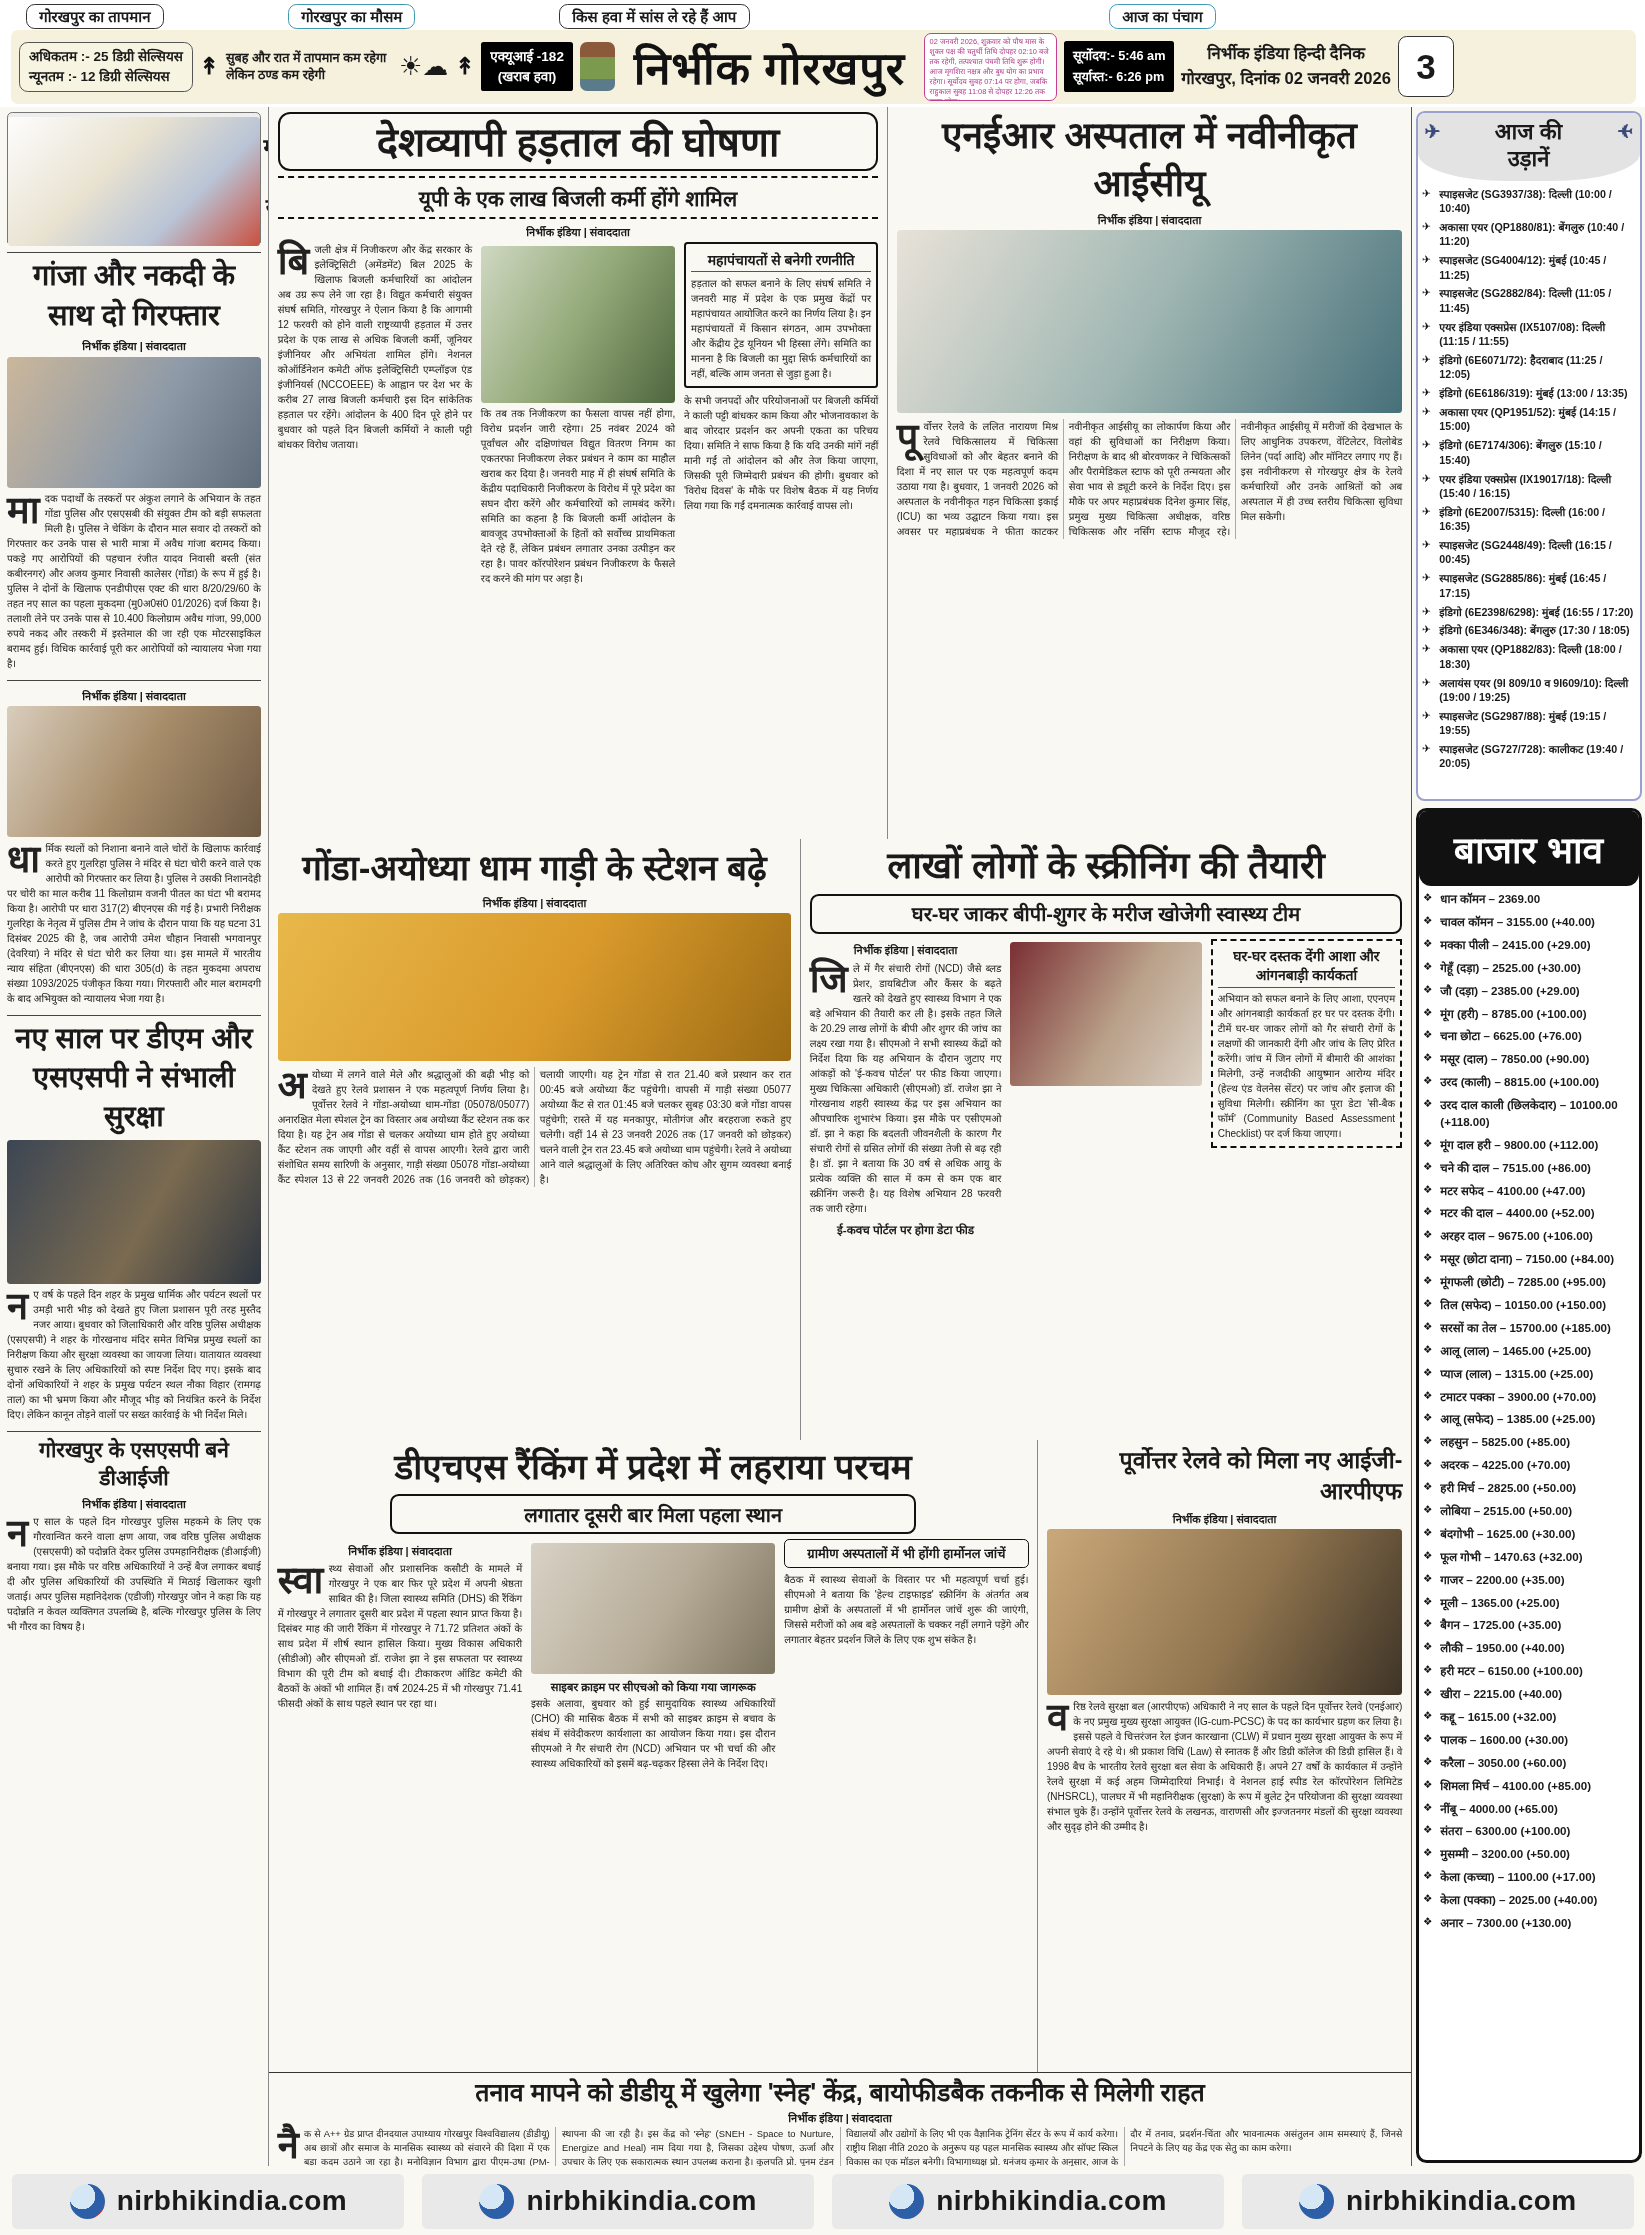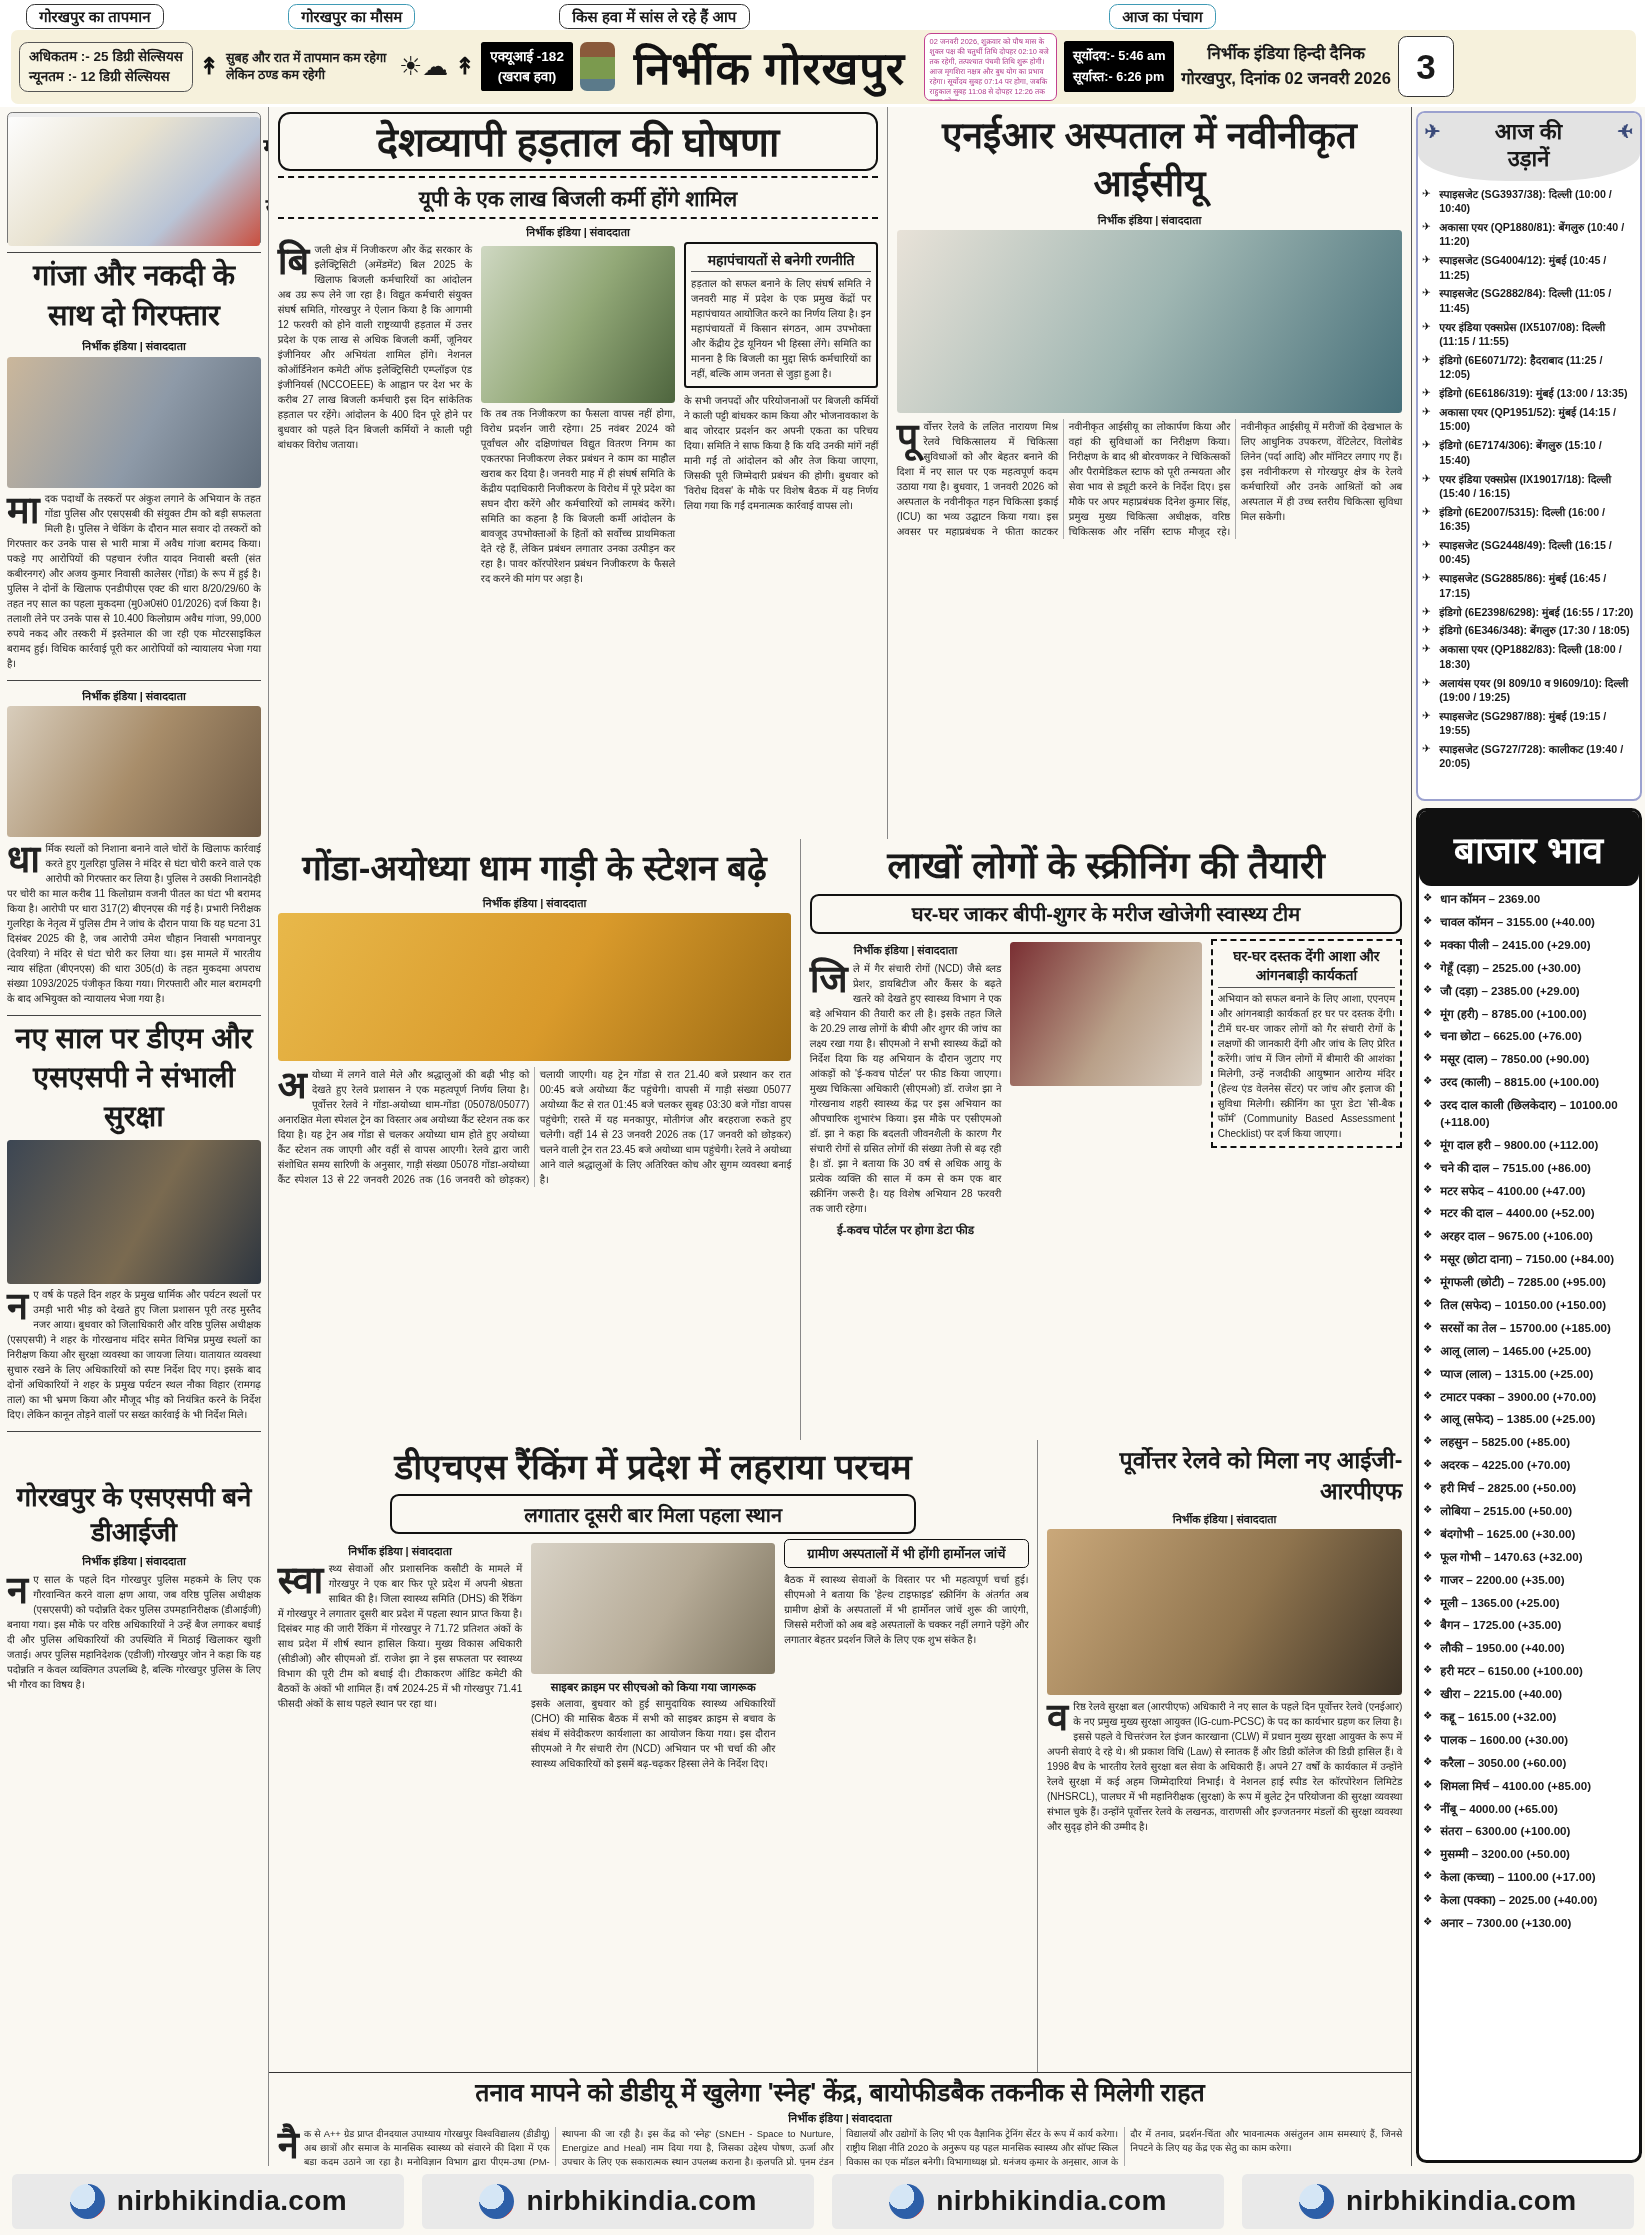--- a/index.html
+++ b/index.html
@@ -196,21 +196,21 @@
         <p class="body-txt drop">धार्मिक स्थलों को निशाना बनाने वाले चोरों के खिलाफ कार्रवाई करते हुए गुलरिहा पुलिस ने मंदिर से घंटा चोरी करने वाले एक आरोपी को गिरफ्तार कर लिया है। पुलिस ने उसकी निशानदेही पर चोरी का माल करीब 11 किलोग्राम वजनी पीतल का घंटा भी बरामद किया है। आरोपी पर धारा 317(2) बीएनएस की गई है। प्रभारी निरीक्षक गुलरिहा के नेतृत्व में पुलिस टीम ने जांच के दौरान पाया कि यह घटना 31 दिसंबर 2025 की है, जब आरोपी उमेश चौहान निवासी भगवानपुर (देवरिया) ने मंदिर से घंटा चोरी कर लिया था। इस मामले में भारतीय न्याय संहिता (बीएनएस) की धारा 305(d) के तहत मुकदमा अपराध संख्या 1093/2025 पंजीकृत किया गया। गिरफ्तारी और माल बरामदगी के बाद अभियुक्त को न्यायालय भेजा गया है।</p>
       </article>
 
       <article class="l-article">
         <h2 class="l-headline">नए साल पर डीएम और एसएसपी ने संभाली सुरक्षा</h2>
         <div class="photo ph-security"></div>
         <p class="body-txt drop">नए वर्ष के पहले दिन शहर के प्रमुख धार्मिक और पर्यटन स्थलों पर उमड़ी भारी भीड़ को देखते हुए जिला प्रशासन पूरी तरह मुस्तैद नजर आया। बुधवार को जिलाधिकारी और वरिष्ठ पुलिस अधीक्षक (एसएसपी) ने शहर के गोरखनाथ मंदिर समेत विभिन्न प्रमुख स्थलों का निरीक्षण किया और सुरक्षा व्यवस्था का जायजा लिया। यातायात व्यवस्था सुचारु रखने के लिए अधिकारियों को स्पष्ट निर्देश दिए गए। इसके बाद दोनों अधिकारियों ने शहर के प्रमुख पर्यटन स्थल नौका विहार (रामगढ़ ताल) का भी भ्रमण किया और मौजूद भीड़ को नियंत्रित करने के निर्देश दिए। लेकिन कानून तोड़ने वालों पर सख्त कार्रवाई के भी निर्देश मिले।</p>
       </article>
 
       <article class="l-article">
-        <h2 class="l-headline" style="font-size:26px;margin-top:44px;">गोरखपुर के एसएसपी बने डीआईजी</h2>
+        <h2 class="l-headline" style="font-size:21px;">गोरखपुर के एसएसपी बने डीआईजी</h2>
         <div class="byline">निर्भीक इंडिया | संवाददाता</div>
         <p class="body-txt drop">नए साल के पहले दिन गोरखपुर पुलिस महकमे के लिए एक गौरवान्वित करने वाला क्षण आया, जब वरिष्ठ पुलिस अधीक्षक (एसएसपी) को पदोन्नति देकर पुलिस उपमहानिरीक्षक (डीआईजी) बनाया गया। इस मौके पर वरिष्ठ अधिकारियों ने उन्हें बैज लगाकर बधाई दी और पुलिस अधिकारियों की उपस्थिति में मिठाई खिलाकर खुशी जताई। अपर पुलिस महानिदेशक (एडीजी) गोरखपुर जोन ने कहा कि यह पदोन्नति न केवल व्यक्तिगत उपलब्धि है, बल्कि गोरखपुर पुलिस के लिए भी गौरव का विषय है।</p>
       </article>
     </section>
 
     <section class="center-col">
 
       <div class="band band1">
         <article class="art strike-art">
           <h1 class="strike-head">देशव्यापी हड़ताल की घोषणा</h1>

